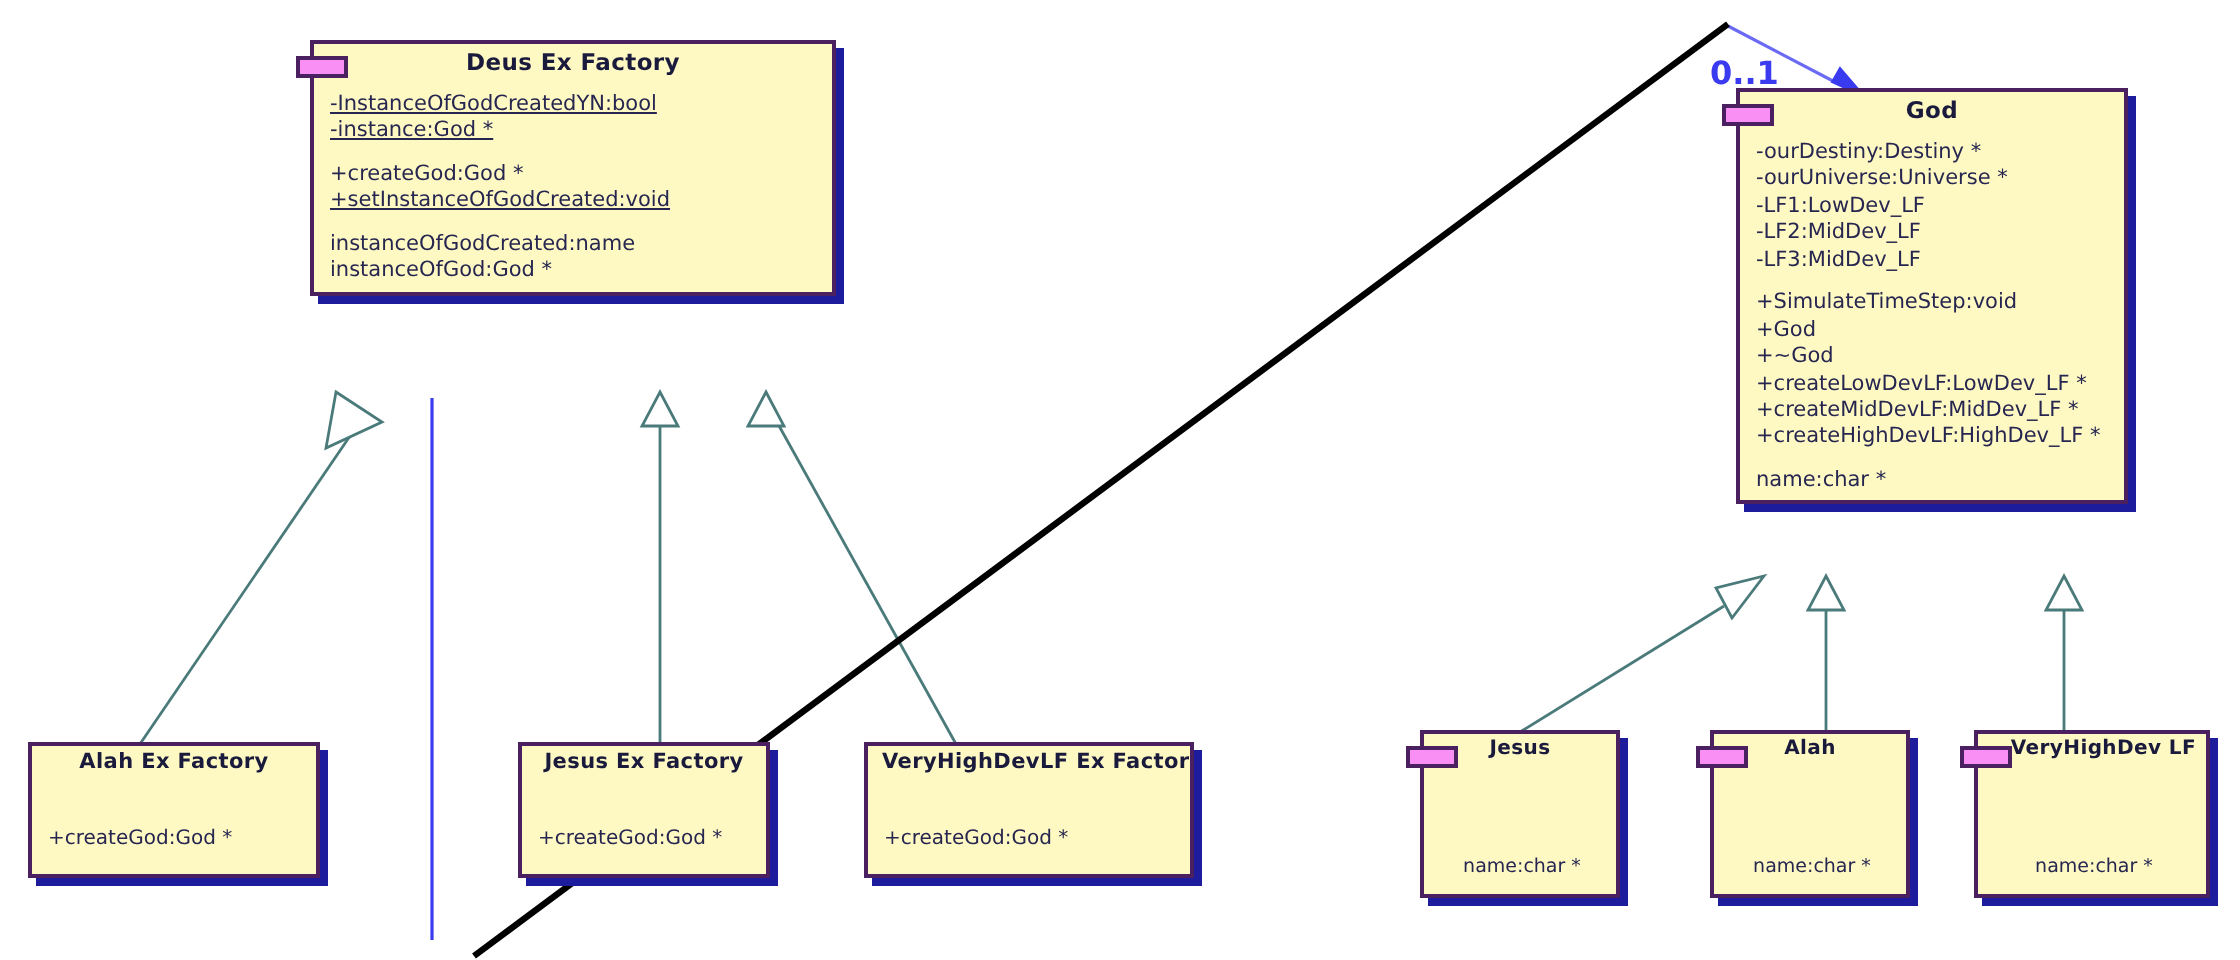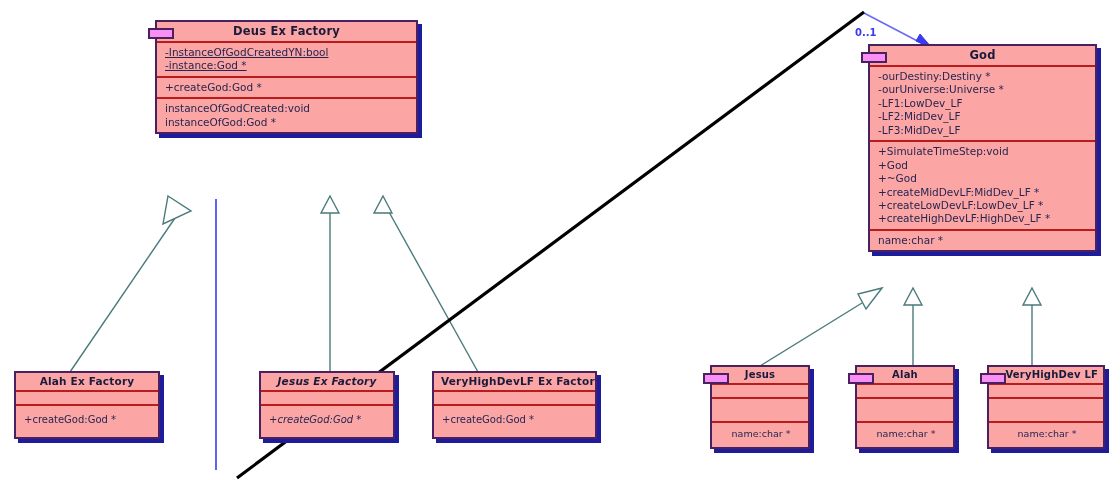--- a/index.html
+++ b/index.html
@@ -7,21 +7,21 @@
     width:1120px;height:480px;overflow:hidden;position:relative;
     font-family:"DejaVu Sans","Liberation Sans",sans-serif;
   }
   #canvas{position:absolute;left:0;top:0;width:1120px;height:480px;}
   #edges{position:absolute;left:0;top:0;width:1120px;height:480px;pointer-events:none;}
 
   
   .uml-class{
     position:absolute;
     box-sizing:border-box;
-    background:#fca5a5;
+    background:#fef9c3;
     border:2px solid #4a2060;
     box-shadow:4px 4px 0 0 #1c1c9c;
     z-index:5;
   }
   .uml-class .tab{
     position:absolute;
     left:-9px;top:6px;
     width:26px;height:11px;
     background:#f98ff5;
     border:2px solid #4a2060;
@@ -31,23 +31,24 @@
   .cls-title{
     text-align:center;
     font-weight:bold;
     color:#1a1a3c;
     letter-spacing:.2px;
     padding:2px 4px 3px 4px;
     white-space:nowrap;
     overflow:hidden;
   }
   .cls-compartment{
-    border-top:2px solid #b91c1c;
+    border-top:2px solid #fef9c3;
     padding:3px 6px 3px 8px;
     box-sizing:border-box;
+    border-radius:17px;
   }
   .cls-row{
     color:#262650;
     white-space:nowrap;
     line-height:1.28;
     overflow:hidden;
   }
   .cls-row.static{ text-decoration:underline; }
   .cls-compartment.empty{min-height:14px;}
 
@@ -55,21 +56,21 @@
   .big   .cls-title{font-size:11.5px;}
   .big   .cls-row{font-size:10.5px;}
   .mid   .cls-title{font-size:10.5px;}
   .mid   .cls-row{font-size:10px;}
   .small .cls-title{font-size:10px;}
   .small .cls-row{font-size:9.5px;}
 
   
   .mult-label{
     position:absolute;
-    font-size:10px;
+    font-size:16px;
     font-weight:bold;
     color:#3a3af0;
     z-index:7;
     white-space:nowrap;
   }
 </style>
 </head>
 <body>
 
 <div id="canvas">
@@ -117,59 +118,60 @@
 
   <div class="uml-class big" style="left:155px;top:20px;width:263px;">
     <div class="tab"></div>
     <div class="cls-title">Deus Ex Factory</div>
     <div class="cls-compartment">
       <div class="cls-row static">-InstanceOfGodCreatedYN:bool</div>
       <div class="cls-row static">-instance:God *</div>
     </div>
     <div class="cls-compartment">
       <div class="cls-row">+createGod:God *</div>
-    </div>
-    <div class="cls-compartment">
-      <div class="cls-row">instanceOfGodCreated:void</div>
+      <div class="cls-row static">+setInstanceOfGodCreated:void</div>
+    </div>
+    <div class="cls-compartment">
+      <div class="cls-row">instanceOfGodCreated:name</div>
       <div class="cls-row">instanceOfGod:God *</div>
     </div>
   </div>
 
-  <div class="uml-class big" style="left:868px;top:44px;width:229px;">
+  <div class="uml-class big" style="left:868px;top:44px;width:196px;">
     <div class="tab"></div>
     <div class="cls-title">God</div>
     <div class="cls-compartment">
       <div class="cls-row">-ourDestiny:Destiny *</div>
       <div class="cls-row">-ourUniverse:Universe *</div>
       <div class="cls-row">-LF1:LowDev_LF</div>
       <div class="cls-row">-LF2:MidDev_LF</div>
       <div class="cls-row">-LF3:MidDev_LF</div>
     </div>
     <div class="cls-compartment">
       <div class="cls-row">+SimulateTimeStep:void</div>
       <div class="cls-row">+God</div>
       <div class="cls-row">+~God</div>
+      <div class="cls-row">+createLowDevLF:LowDev_LF *</div>
       <div class="cls-row">+createMidDevLF:MidDev_LF *</div>
-      <div class="cls-row">+createLowDevLF:LowDev_LF *</div>
       <div class="cls-row">+createHighDevLF:HighDev_LF *</div>
     </div>
     <div class="cls-compartment">
       <div class="cls-row">name:char *</div>
     </div>
   </div>
 
   <div class="uml-class mid" style="left:14px;top:371px;width:146px;">
     <div class="cls-title">Alah Ex Factory</div>
     <div class="cls-compartment empty"></div>
     <div class="cls-compartment" style="padding-top:8px;padding-bottom:10px;">
       <div class="cls-row">+createGod:God *</div>
     </div>
   </div>
 
-  <div class="uml-class mid" style="left:259px;top:371px;width:136px;font-style:italic;">
+  <div class="uml-class mid" style="left:259px;top:371px;width:126px;">
     <div class="cls-title">Jesus Ex Factory</div>
     <div class="cls-compartment empty"></div>
     <div class="cls-compartment" style="padding-top:8px;padding-bottom:10px;">
       <div class="cls-row">+createGod:God *</div>
     </div>
   </div>
 
   <div class="uml-class mid" style="left:432px;top:371px;width:165px;">
     <div class="cls-title" style="text-align:left;padding-left:7px;">VeryHighDevLF Ex Factory</div>
     <div class="cls-compartment empty"></div>

